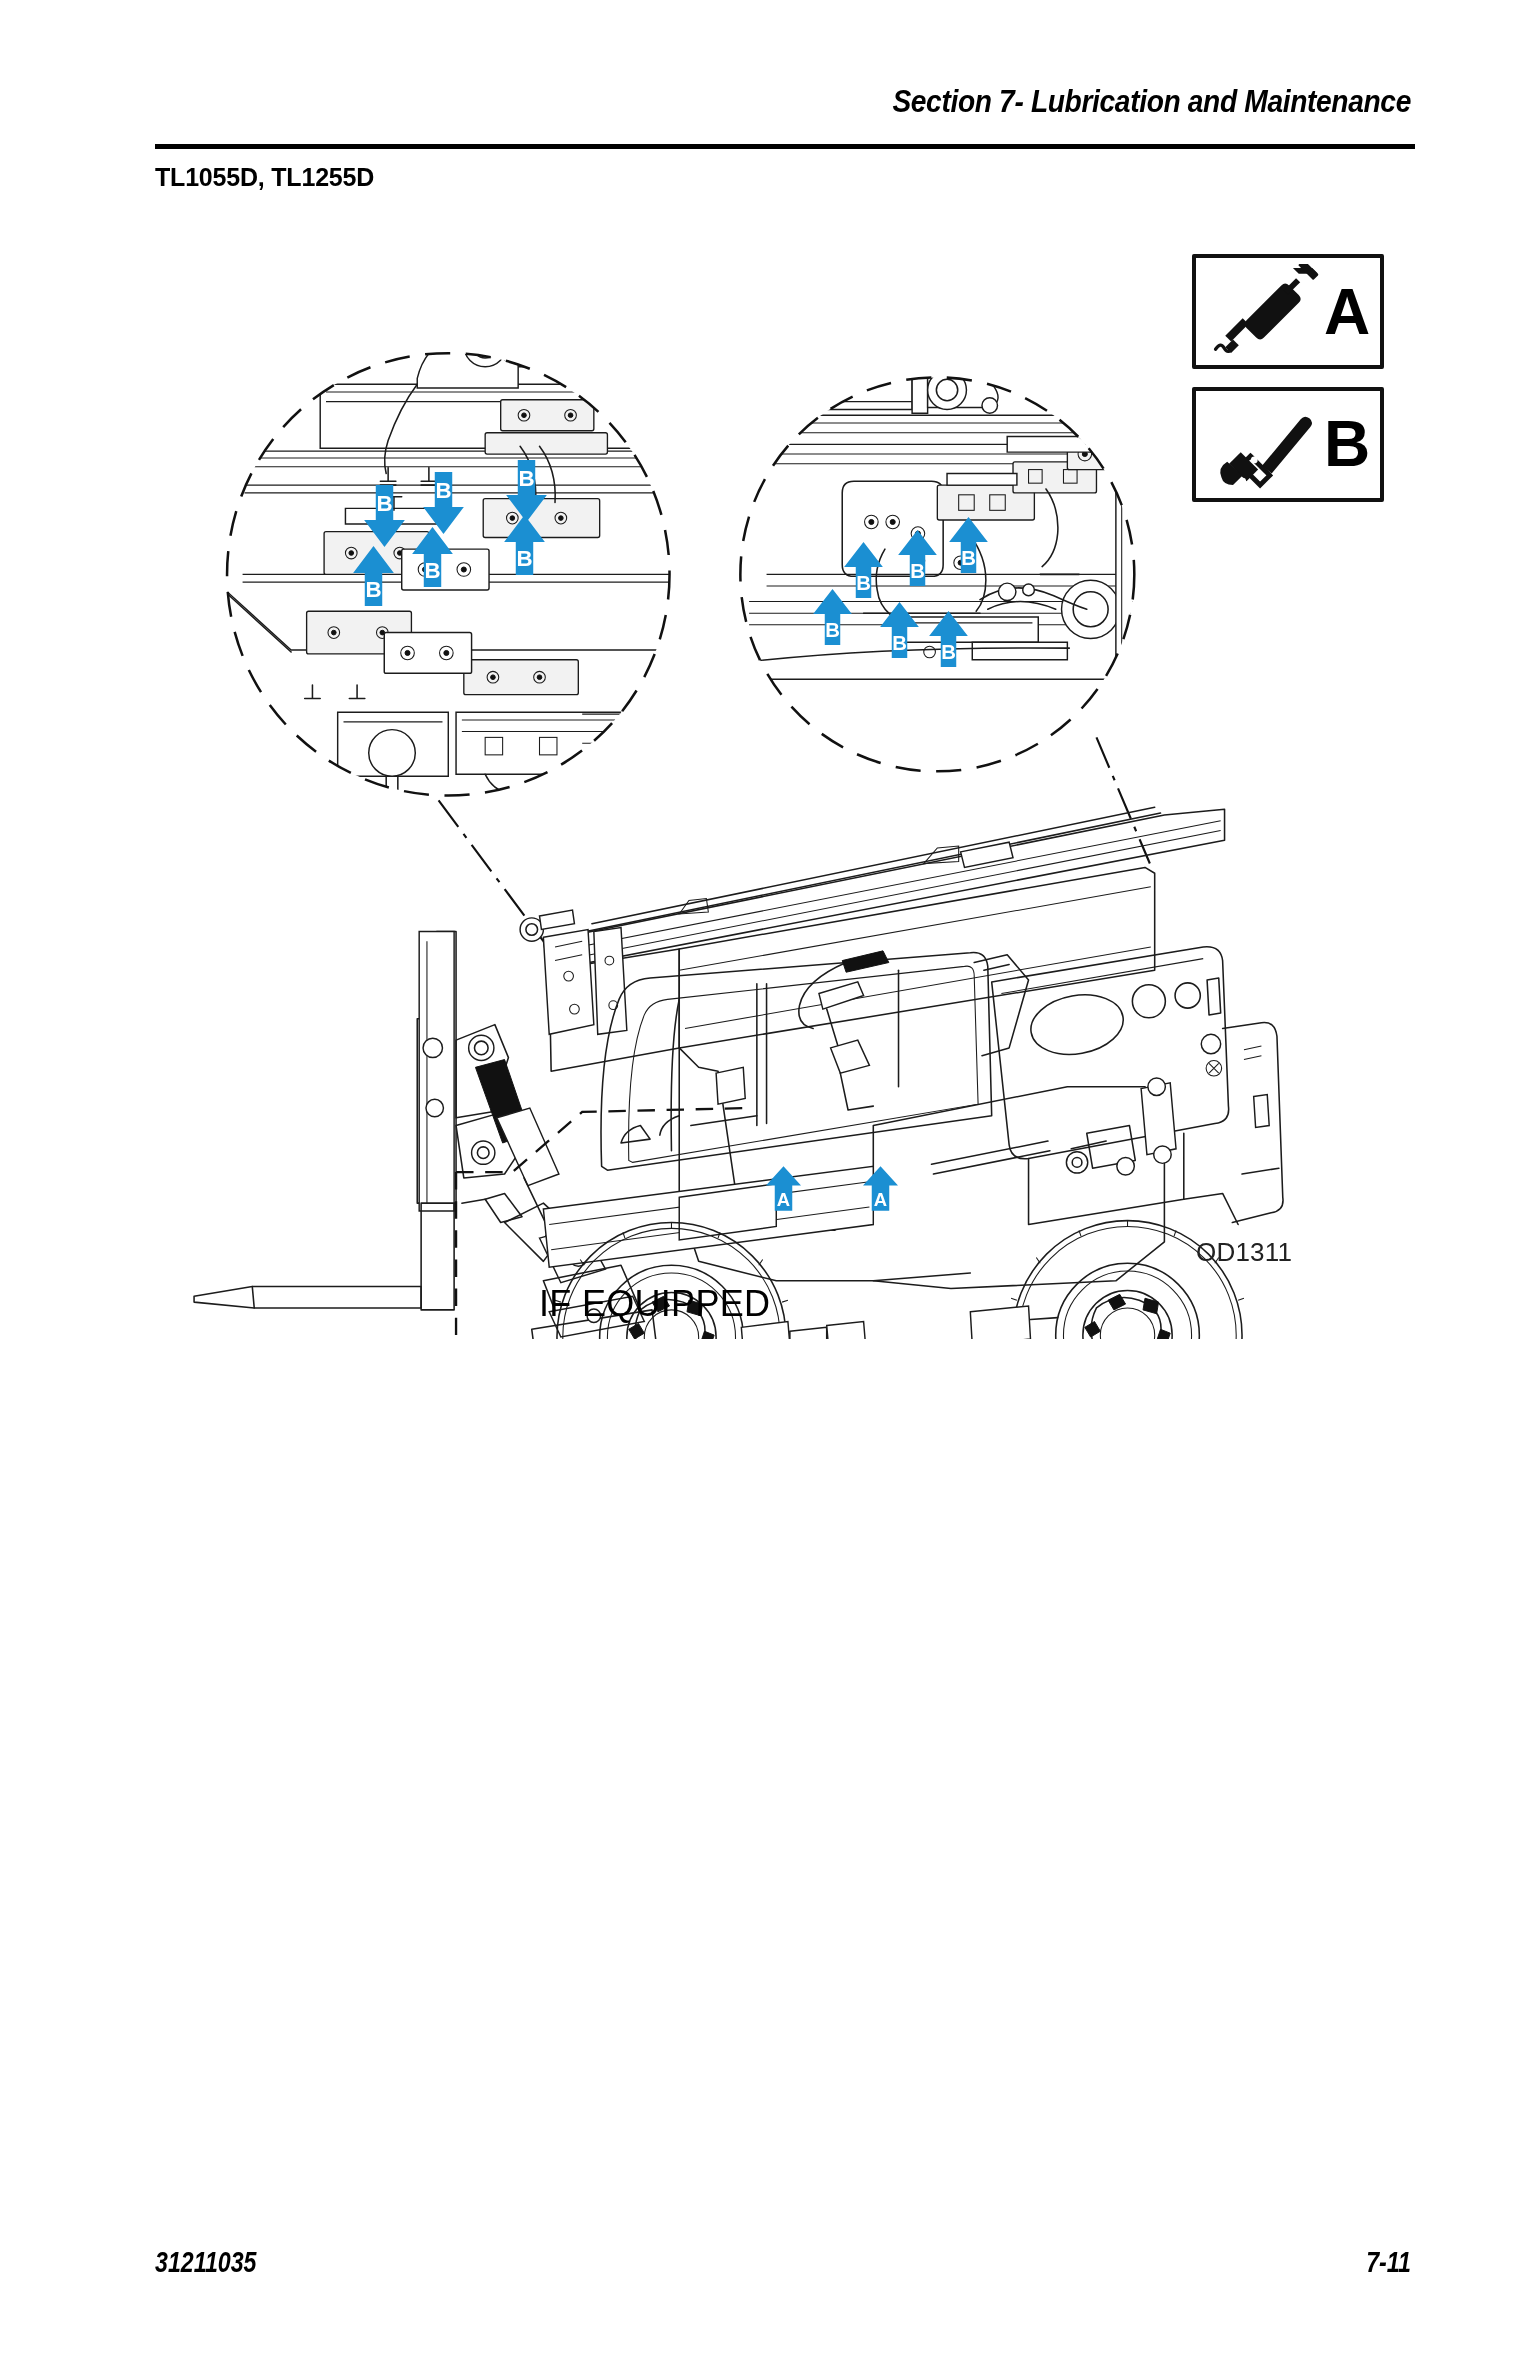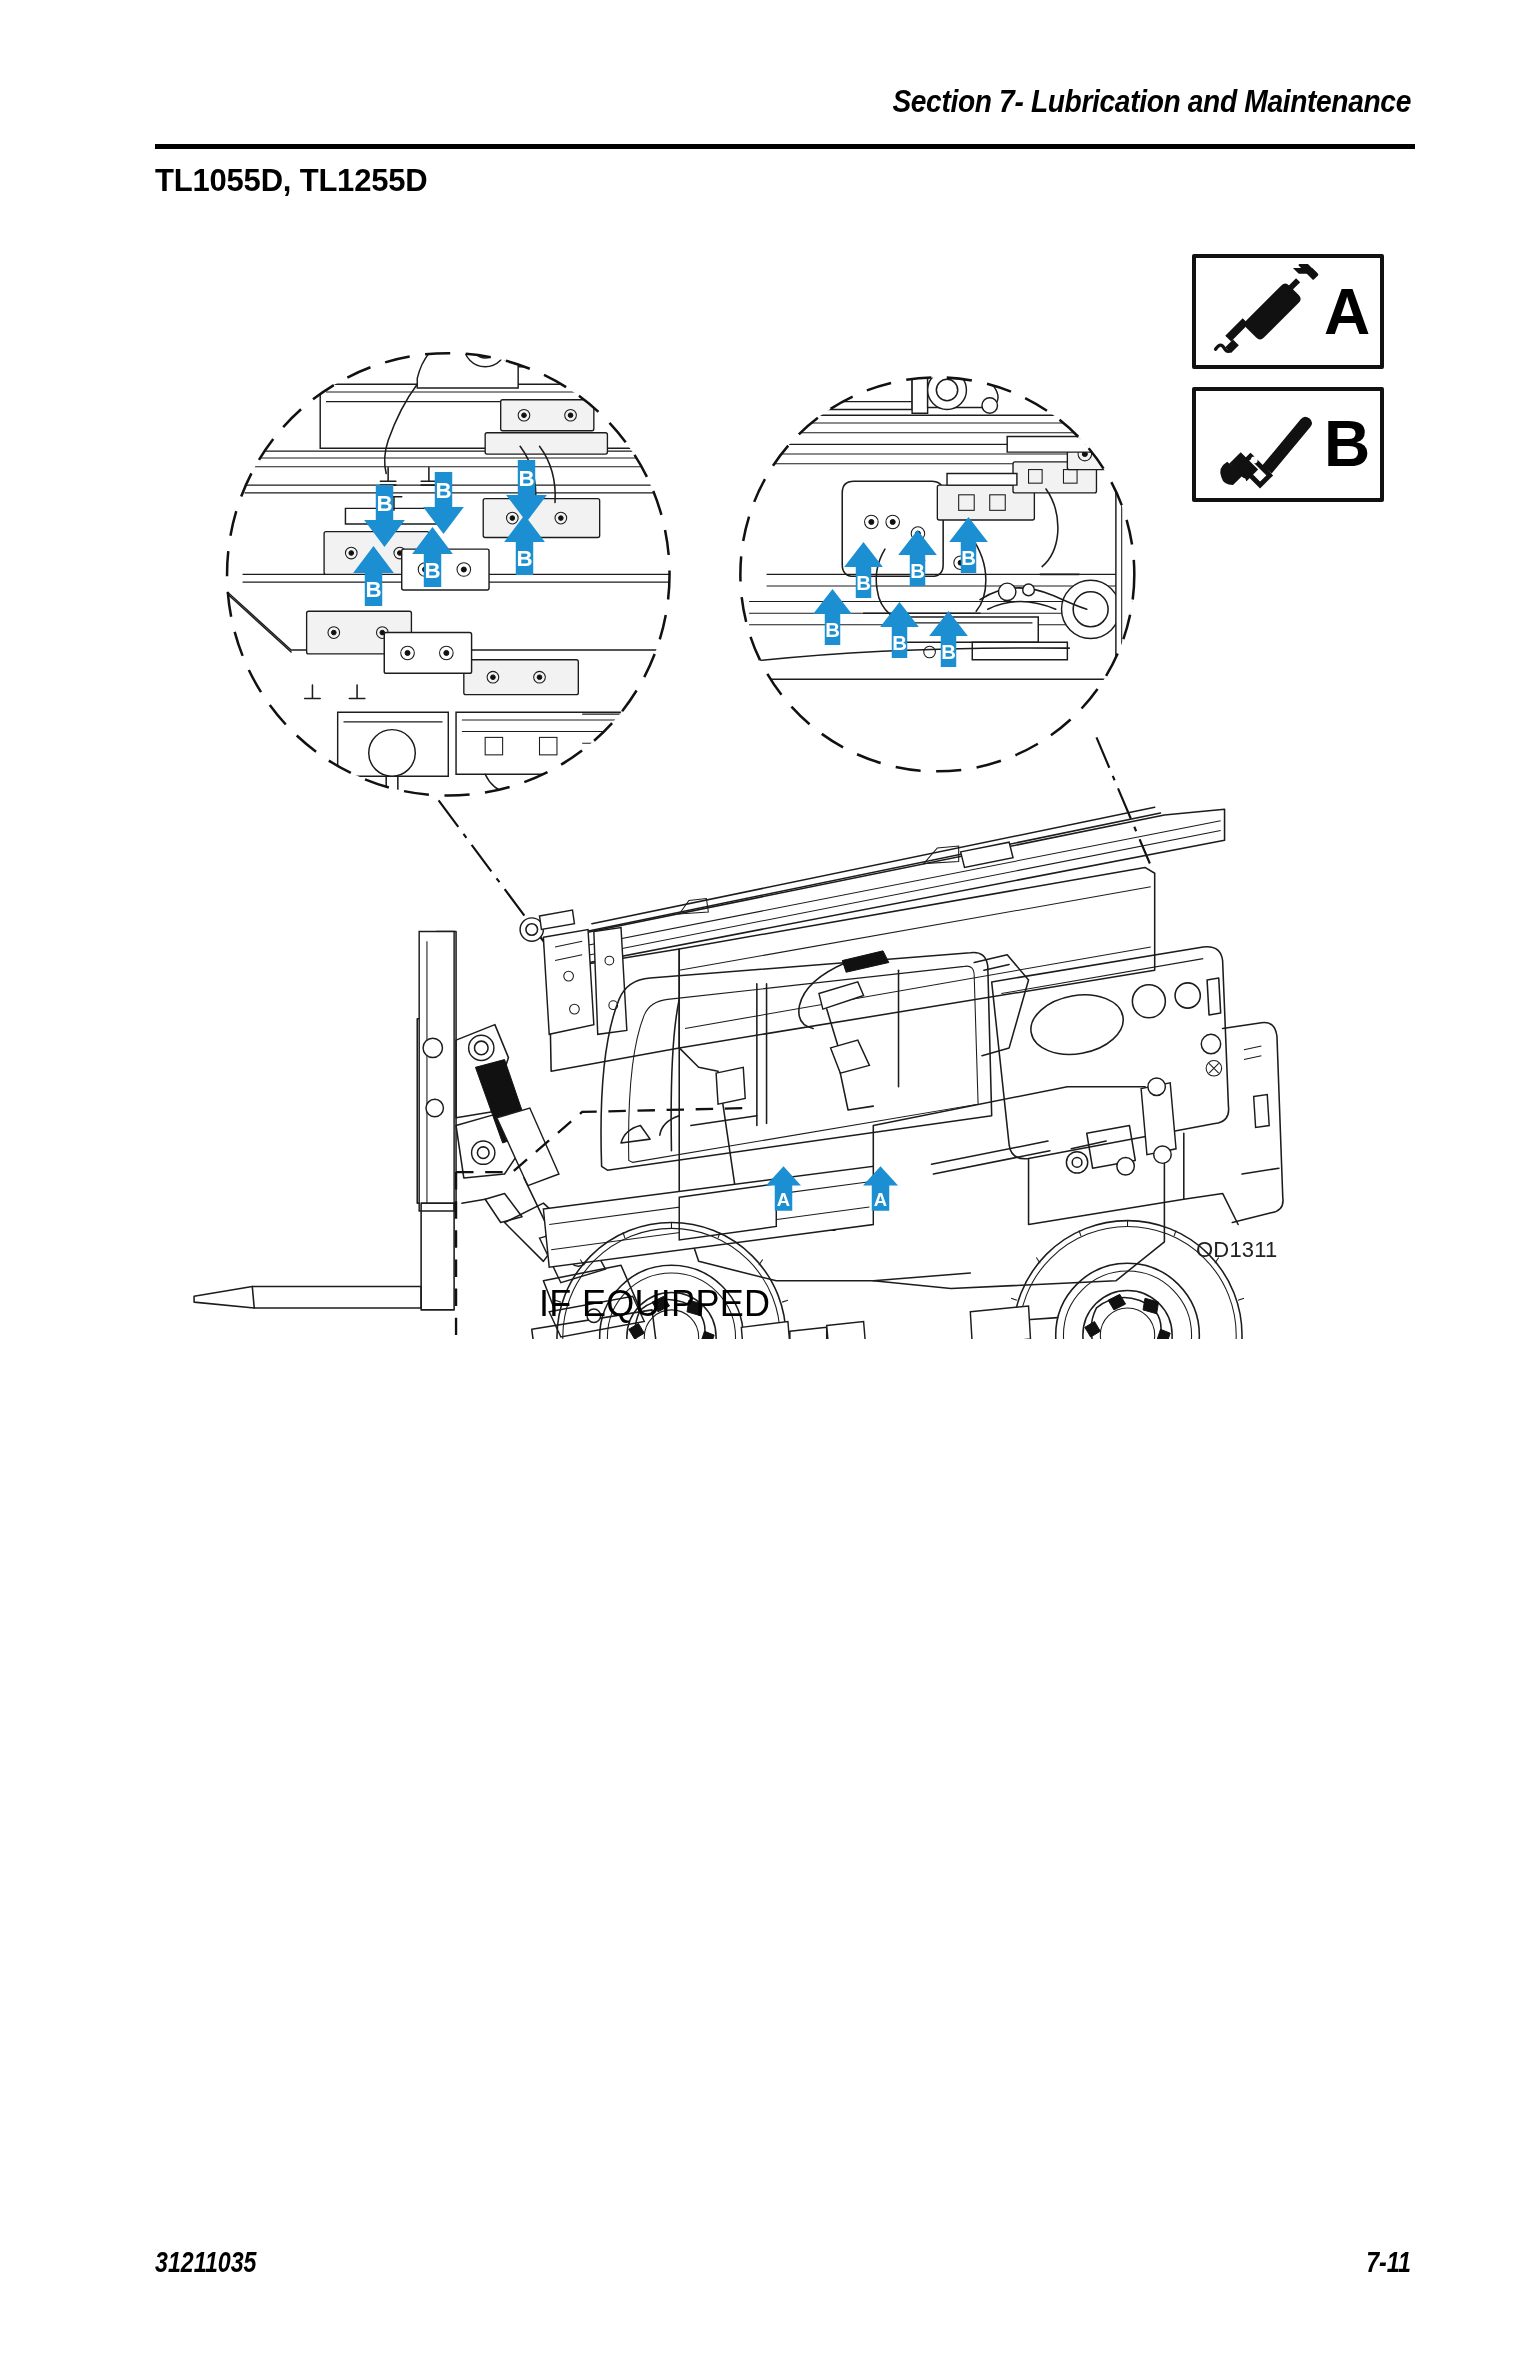--- a/index.html
+++ b/index.html
@@ -18,21 +18,21 @@
     font-size:32px;letter-spacing:-0.4px;
     transform:scaleX(.88);transform-origin:right center;
     white-space:nowrap;
   }
   .hdr-rule{
     position:absolute;left:155px;top:144px;width:1260px;height:4.9px;
     background:#000;
   }
   .sub-title{
     position:absolute;left:155px;top:163px;
-    font-weight:bold;font-size:31px;letter-spacing:-0.2px;
+    font-weight:bold;font-size:25px;letter-spacing:-0.2px;
   }
 
   
   .legend{position:absolute;left:1192px;top:254px;}
   .legend-box{
     width:184px;height:107px;border:4.9px solid #111;background:#fff;
     position:relative;margin-bottom:17.5px;border-radius:1.9px;
   }
   .legend-letter{
     position:absolute;right:9.7px;top:50%;transform:translateY(-50%);
@@ -53,21 +53,21 @@
     font-weight:bold;fill:#fff;
   }
 
   
   .if-equipped{
     position:absolute;left:539px;top:1283px;
     font-size:36px;letter-spacing:0.3px;
   }
   .od-code{
     position:absolute;left:1196px;top:1237px;
-    font-size:22px;color:#222;letter-spacing:0.2px;
+    font-size:26px;color:#222;letter-spacing:0.2px;
   }
 
   
   .ftr-left{
     position:absolute;left:155px;top:2246px;
     font-weight:bold;font-style:italic;font-size:29px;
     transform:scaleX(.8);transform-origin:left center;
   }
   .ftr-right{
     position:absolute;right:126px;top:2246px;

